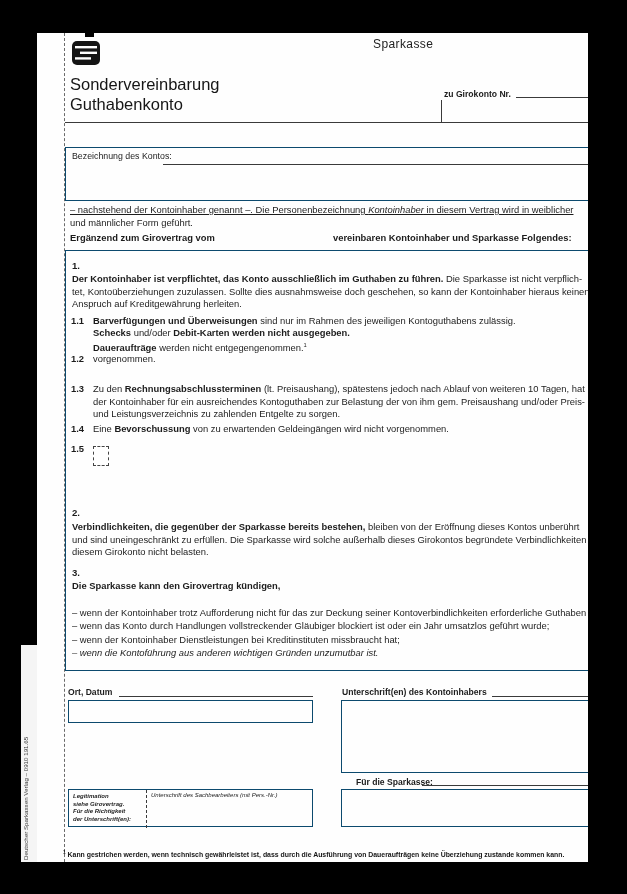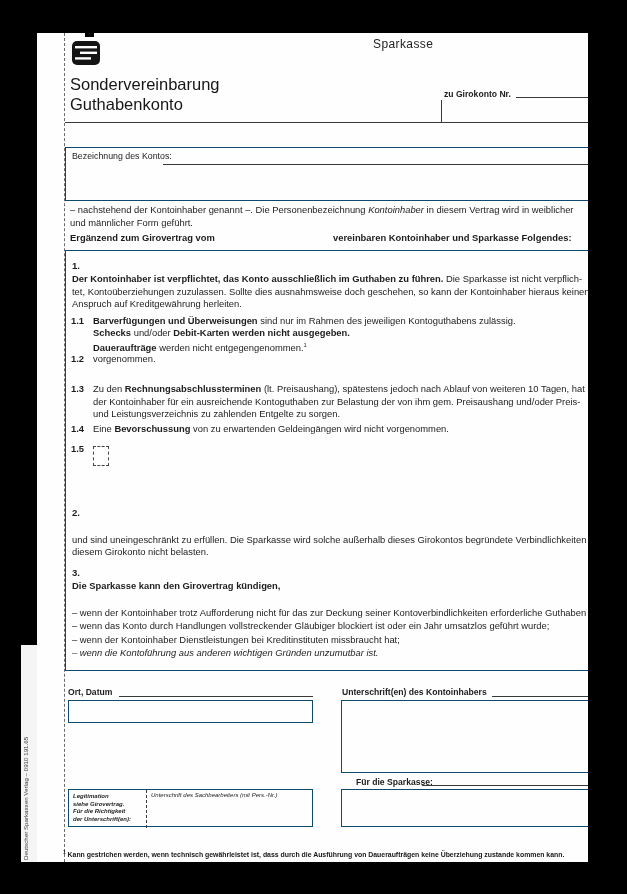--- a/index.html
+++ b/index.html
@@ -70,21 +70,21 @@
   <div class="abs rule" style="left:479px; top:64px; width:72px;"></div>
   <div class="abs vline" style="left:404px; top:67px; height:22px;"></div>
   <div class="abs rule" style="left:28px; top:89px; width:523px;"></div>
 
   <div class="abs box" style="left:28px; top:114px; width:530px; height:54px;">
     <div class="lbl-xs" style="position:absolute; left:6px; top:3px;">Bezeichnung des Kontos:</div>
     <div class="rule" style="position:absolute; left:97px; top:16px; right:0;"></div>
     <div style="position:absolute; left:0; top:17px; right:0; bottom:0;"></div>
   </div>
 
-  <div class="abs ln" style="left:33px; top:171px;"><span>– nachstehend der Kontoinhaber genannt –. Die Personenbezeichnung </span><span class="i">Kontoinhaber</span><span> in diesem Vertrag wird in weiblicher</span></div>
+  <div class="abs ln" style="left:33px; top:171px;text-decoration:underline;"><span>– nachstehend der Kontoinhaber genannt –. Die Personenbezeichnung </span><span class="i">Kontoinhaber</span><span> in diesem Vertrag wird in weiblicher</span></div>
   <div class="abs ln" style="left:33px; top:184px;"><span>und männlicher Form geführt.</span></div>
   <div class="abs ln" style="left:33px; top:199px;"><span class="b">Ergänzend zum Girovertrag vom</span></div>
   <div class="abs" style="left:173px; top:209px; width:110px; height:0;"></div>
   <div class="abs ln" style="left:296px; top:199px;"><span class="b">vereinbaren Kontoinhaber und Sparkasse Folgendes:</span></div>
 
   <div class="abs box" style="left:28px; top:217px; width:530px; height:421px;">
 
     <div class="abs sec-num" style="left:6px; top:9px;">1.</div>
     <div class="abs ln" style="left:6px; top:22px;"><span class="b">Der Kontoinhaber ist verpflichtet, das Konto ausschließlich im Guthaben zu führen.</span><span> Die Sparkasse ist nicht verpflich-</span></div>
     <div class="abs ln" style="left:6px; top:34.5px;"><span>tet, Kontoüberziehungen zuzulassen. Sollte dies ausnahmsweise doch geschehen, so kann der Kontoinhaber hieraus keinen</span></div>
@@ -98,35 +98,36 @@
     </div>
 
     <div class="abs" style="left:5px; top:102px; padding-left:22px;">
       <span class="item-num">1.2</span>
       <div class="ln"><span>vorgenommen.</span></div>
     </div>
 
     <div class="abs" style="left:5px; top:132px; padding-left:22px;">
       <span class="item-num">1.3</span>
       <div class="ln"><span>Zu den </span><span class="b">Rechnungsabschlussterminen</span><span> (lt. Preisaushang), spätestens jedoch nach Ablauf von weiteren 10 Tagen, hat</span></div>
-      <div class="ln"><span>der Kontoinhaber für ein ausreichende Kontoguthaben zur Belastung der von ihm gem. Preisaushang und/oder Preis-</span></div>
+      <div class="ln"><span>der Kontoinhaber für ein ausreichendes Kontoguthaben zur Belastung der von ihm gem. Preisaushang und/oder Preis-</span></div>
       <div class="ln"><span>und Leistungsverzeichnis zu zahlenden Entgelte zu sorgen.</span></div>
     </div>
 
     <div class="abs" style="left:5px; top:172px; padding-left:22px;">
       <span class="item-num">1.4</span>
       <div class="ln"><span>Eine </span><span class="b">Bevorschussung</span><span> von zu erwartenden Geldeingängen wird nicht vorgenommen.</span></div>
     </div>
 
     <div class="abs" style="left:5px; top:192px;">
       <span class="item-num">1.5</span>
       <div class="checkbox" style="position:absolute; left:22px; top:3px; width:16px; height:20px;"></div>
     </div>
 
     <div class="abs sec-num" style="left:6px; top:256px;">2.</div>
+    <div class="abs ln" style="left:6px; top:270px;"><span class="b">Verbindlichkeiten, die gegenüber der Sparkasse bereits bestehen,</span><span> bleiben von der Eröffnung dieses Kontos unberührt</span></div>
     <div class="abs ln" style="left:6px; top:282.5px;"><span>und sind uneingeschränkt zu erfüllen. Die Sparkasse wird solche außerhalb dieses Girokontos begründete Verbindlichkeiten</span></div>
     <div class="abs ln" style="left:6px; top:295px;"><span>diesem Girokonto nicht belasten.</span></div>
 
     <div class="abs sec-num" style="left:6px; top:316px;">3.</div>
     <div class="abs ln" style="left:6px; top:329px;"><span class="b">Die Sparkasse kann den Girovertrag kündigen,</span></div>
     <div class="abs ln" style="left:6px; top:355.5px;"><span>– wenn der Kontoinhaber trotz Aufforderung nicht für das zur Deckung seiner Kontoverbindlichkeiten erforderliche Guthaben sorgt</span></div>
     <div class="abs ln" style="left:6px; top:382.5px;"><span>– wenn der Kontoinhaber Dienstleistungen bei Kreditinstituten missbraucht hat;</span></div>
     <div class="abs ln" style="left:6px; top:369px;"><span>– wenn das Konto durch Handlungen vollstreckender Gläubiger blockiert ist oder ein Jahr umsatzlos geführt wurde;</span></div>
     <div class="abs ln" style="left:6px; top:396px;font-style:italic;"><span>– wenn die Kontoführung aus anderen wichtigen Gründen unzumutbar ist.</span></div>
   </div>

